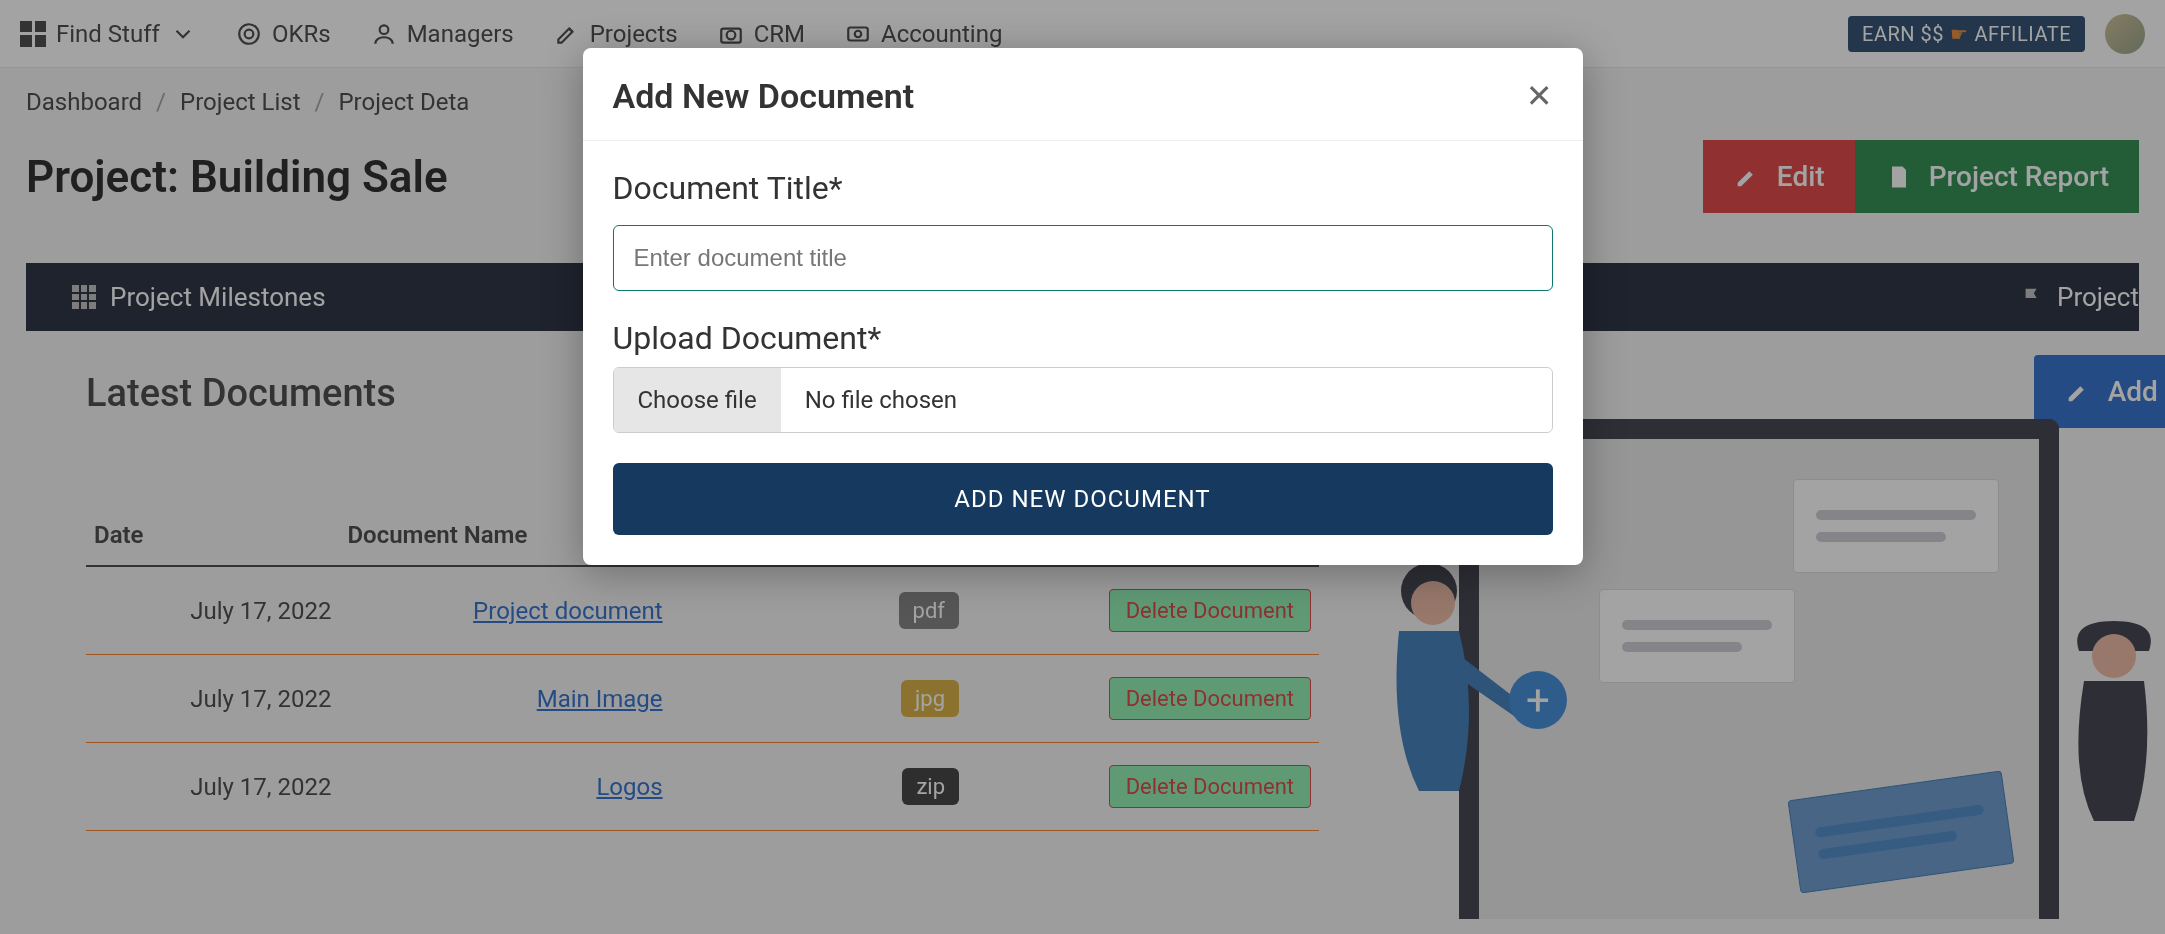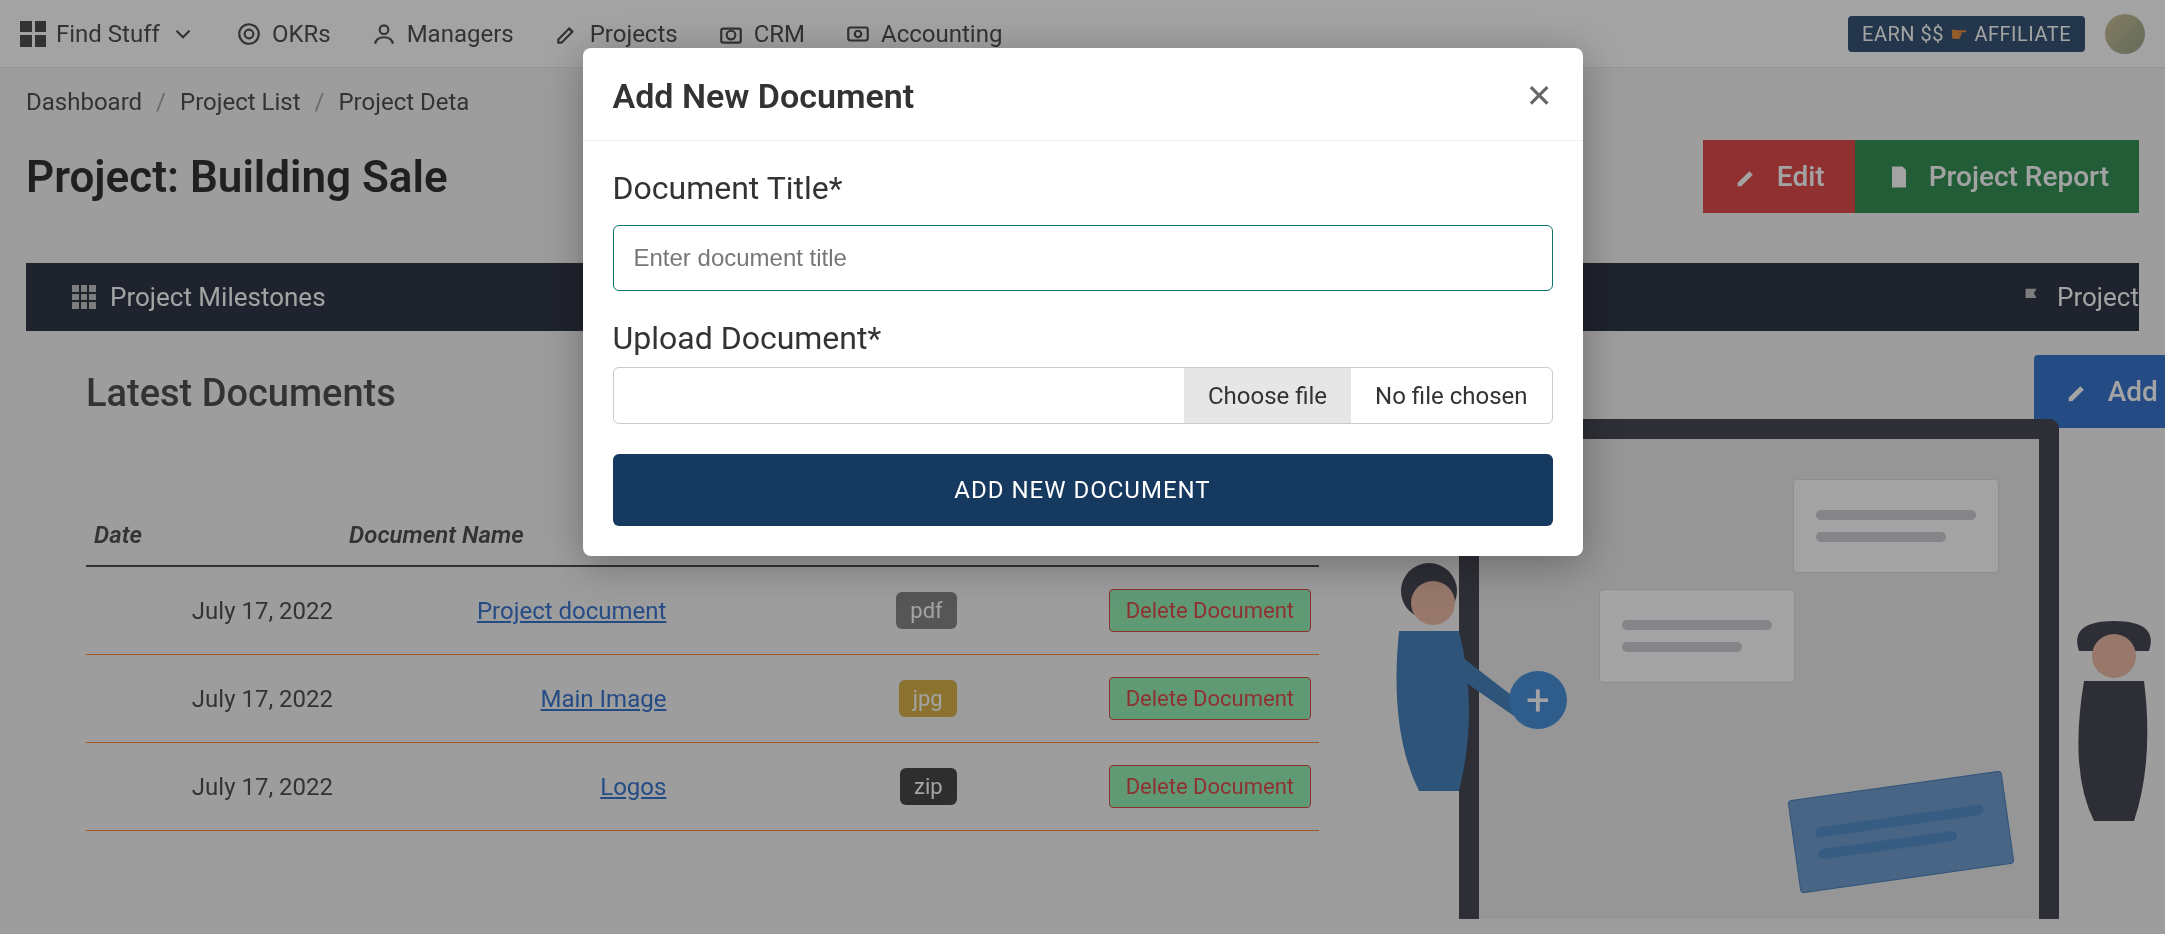--- a/index.html
+++ b/index.html
@@ -129,21 +129,20 @@
   }
   .doc-section { flex: 1; }
   .section-title { font-size: 38px; font-weight: 500; margin-bottom: 50px; }
 
   table.doc-table { width: 100%; border-collapse: collapse; font-size: 24px; }
   table.doc-table th {
     text-align: left;
     font-weight: 600;
     padding: 16px 8px;
     border-bottom: 2px solid #333;
-    font-style: italic;
   }
   table.doc-table td {
     padding: 22px 8px;
     border-bottom: 1px solid #f97316;
     text-align: right;
   }
   .doc-link { color: #1a5fc9; text-decoration: underline; cursor: pointer; }
   .type-badge {
     display: inline-block;
     padding: 6px 14px;
@@ -241,22 +240,21 @@
     border-radius: 6px;
     color: #404040;
     margin-top: 8px;
   }
   .text-input::placeholder { color: #777; }
   .file-row {
     display: flex;
     border: 1px solid #ccc;
     border-radius: 6px;
     overflow: hidden;
-    height: 57px;
-    justify-content: flex-end;
+    height: 66px;
   }
   .file-choose {
     background: #e6e6e6;
     padding: 0 24px;
     display: flex;
     align-items: center;
     font-size: 24px;
     cursor: pointer;
   }
   .file-status {

